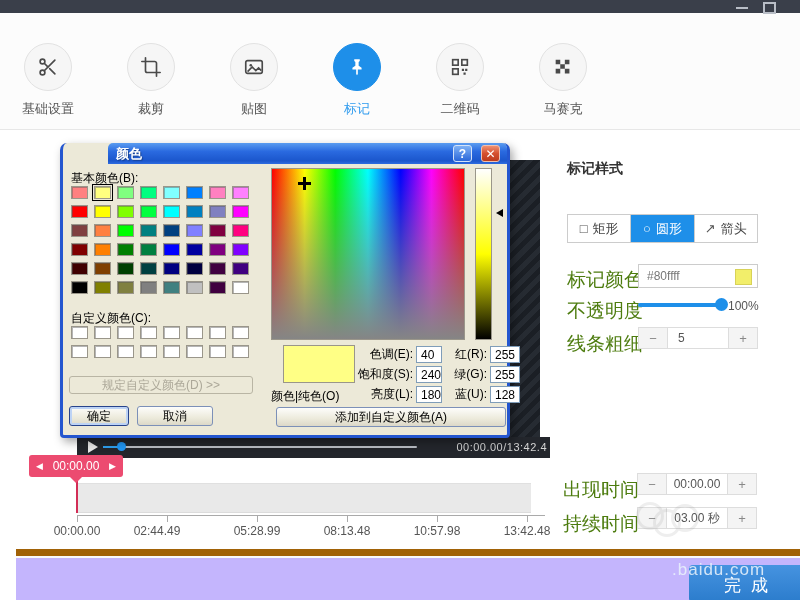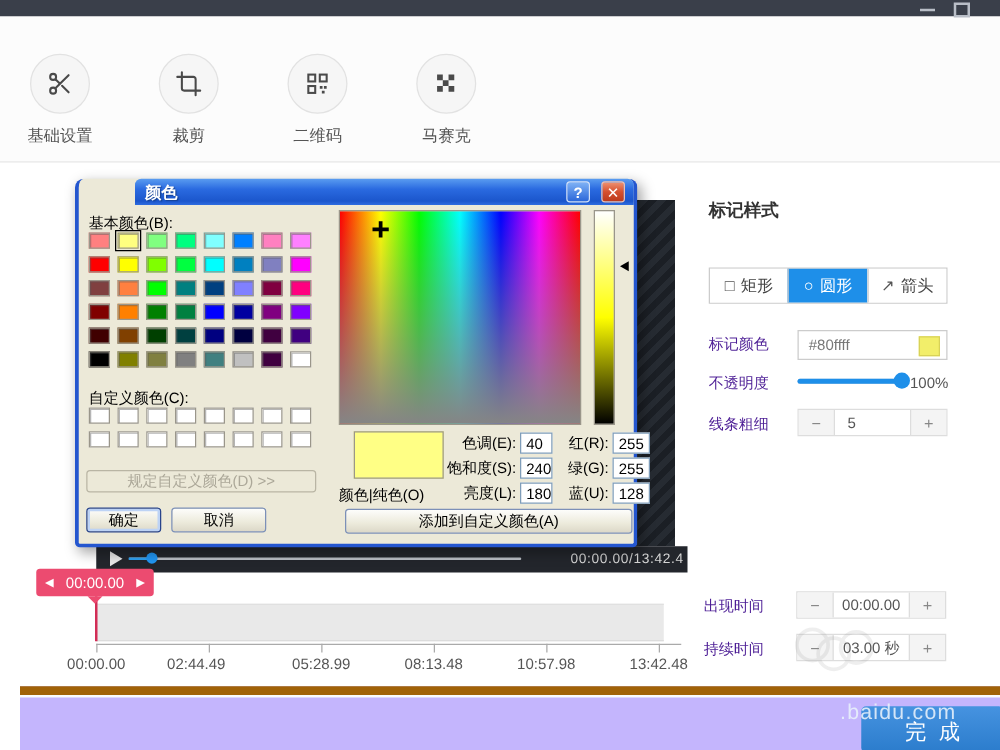--- a/index.html
+++ b/index.html
@@ -88,21 +88,21 @@
   
   .panel-title{position:absolute;left:567px;top:160px;font-size:14px;font-weight:bold;color:#333;}
   .shape-group{position:absolute;left:567px;top:214px;width:191px;height:29px;display:flex;
                border:1px solid #ccc;box-sizing:border-box;background:#fff;}
   .shape{flex:1;border:none;background:#fff;font-size:13px;color:#444;display:flex;align-items:center;
          justify-content:center;gap:5px;cursor:pointer;border-left:1px solid #ccc;font-family:inherit;}
   .shape:first-child{border-left:none;}
   .shape .shape-icon{font-size:13px;color:#555;}
   .shape.active{background:#1e8fe9;color:#fff;}
   .shape.active .shape-icon{color:#fff;}
-  .row-label{position:absolute;font-size:12px;color:#4c1d95;}
+  .row-label{position:absolute;font-size:19px;color:#4d7c0f;}
   .color-input{position:absolute;left:638px;top:264px;width:120px;height:24px;border:1px solid #ccc;
                box-sizing:border-box;background:#fff;}
   .color-input .val{position:absolute;left:8px;top:4px;font-size:12px;color:#777;}
   .color-chip{position:absolute;right:5px;top:4px;width:15px;height:14px;background:#f2ee6a;border:1px solid #d8d258;}
   .op-slider{position:absolute;left:638px;top:303px;width:84px;height:4px;border-radius:2px;background:#cfd4da;cursor:pointer;}
   .op-fill{position:absolute;left:0;top:0;height:4px;border-radius:2px;background:#1e8fe9;}
   .op-handle{position:absolute;right:-6px;top:-5px;width:13px;height:13px;border-radius:50%;background:#1e8fe9;}
   .op-value{position:absolute;left:728px;top:299px;font-size:12px;color:#555;}
   .stepper{position:absolute;width:120px;height:22px;border:1px solid #ddd;box-sizing:border-box;background:#fff;display:flex;}
   .step-btn{width:28px;background:#f4f4f4;color:#888;font-size:13px;display:flex;align-items:center;
@@ -175,20 +175,42 @@
       <div class="tool">
         <span class="tool-circle">
           <span class="tool-icon">
             <svg width="22" height="22" viewBox="0 0 24 24" fill="none" stroke="currentColor" stroke-width="1.8" stroke-linecap="round">
               <path d="M6 2v14a2 2 0 0 0 2 2h14"></path>
               <path d="M18 22V8a2 2 0 0 0-2-2H2"></path>
             </svg>
           </span>
         </span>
         <span class="tool-label">裁剪</span>
+      </div>
+      <div class="tool">
+        <span class="tool-circle">
+          <span class="tool-icon">
+            <svg width="22" height="22" viewBox="0 0 24 24" fill="none" stroke="currentColor" stroke-width="1.8">
+              <rect x="3" y="5" width="18" height="14" rx="2"></rect>
+              <circle cx="8.5" cy="10" r="1.4" fill="currentColor" stroke="none"></circle>
+              <path d="M5 17l5-5 4 4 3-3 3 3"></path>
+            </svg>
+          </span>
+        </span>
+        <span class="tool-label">贴图</span>
+      </div>
+      <div class="tool active">
+        <span class="tool-circle">
+          <span class="tool-icon">
+            <svg width="22" height="22" viewBox="0 0 24 24" fill="currentColor" stroke="none">
+              <path d="M9 3.5h6v2l-1.2 1v4l3.2 2.2v2H12.9v4.8L12 21l-.9-1.5v-4.8H7v-2l3.2-2.2v-4L9 5.5z"></path>
+            </svg>
+          </span>
+        </span>
+        <span class="tool-label">标记</span>
       </div>
       <div class="tool">
         <span class="tool-circle">
           <span class="tool-icon">
             <svg width="22" height="22" viewBox="0 0 24 24" fill="none" stroke="currentColor" stroke-width="1.8">
               <rect x="4" y="4" width="6" height="6"></rect>
               <rect x="14" y="4" width="6" height="6"></rect>
               <rect x="4" y="14" width="6" height="6"></rect>
               <path d="M14 14h2.4v2.4H14zM17.6 14H20v2.4h-2.4zM15.8 18h2.4v2.4h-2.4z" fill="currentColor" stroke="none"></path>
             </svg>

